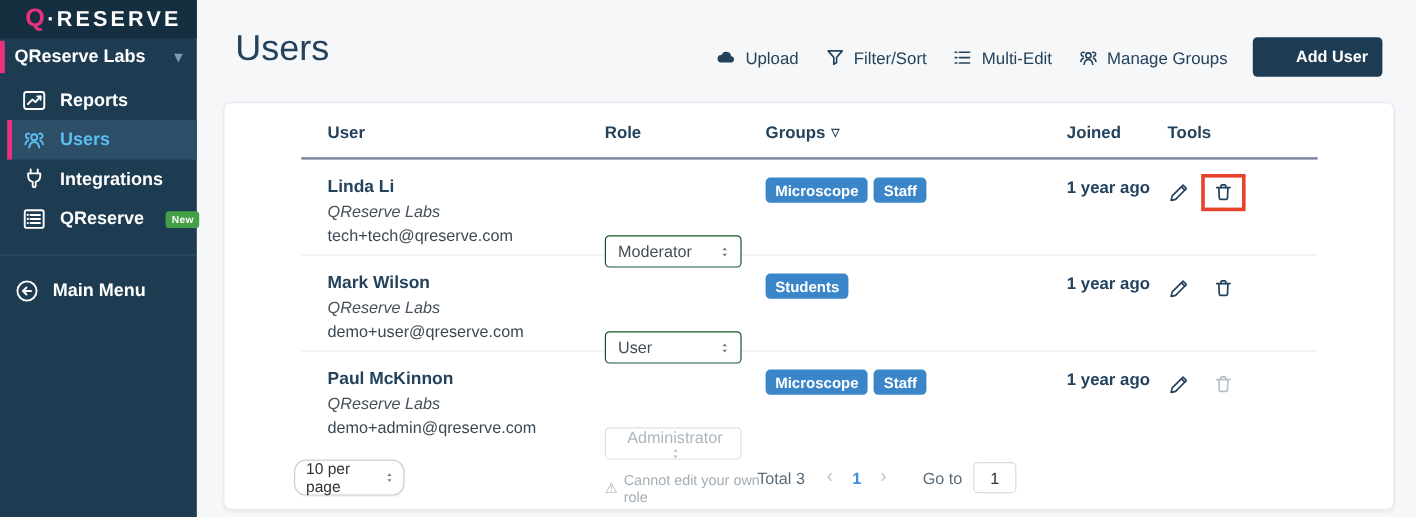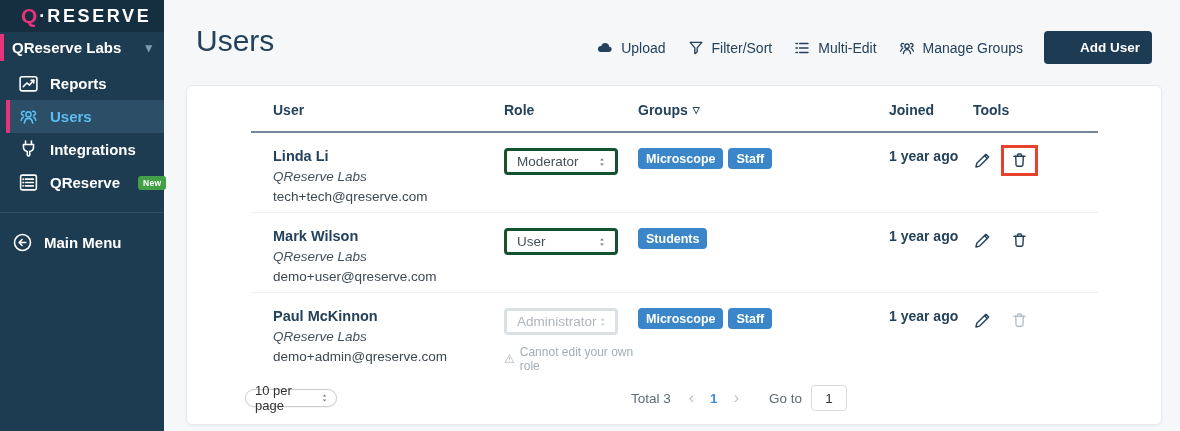--- a/index.html
+++ b/index.html
@@ -40,39 +40,39 @@
   .thead, .trow { display:grid; grid-template-columns:231px 134px 251px 84px auto; padding-left:86px; }
   .thead { padding-top:16px; font-size:14px; font-weight:700; color:#24425c; }
   .th { display:flex; align-items:center; gap:5px; }
   .sort-tri { font-size:9px; color:#24425c; }
   .head-rule { height:2px; background:#76869b; margin:13px 0 0 64px; width:847px; }
   .trow { padding-top:15px; height:79px; }
   .row-sep { height:1px; background:#eaeef1; margin-left:64px; width:847px; }
   .user-name { font-size:14.5px; font-weight:700; color:#24425c; }
   .user-org { font-size:13.5px; font-style:italic; color:#44525e; margin-top:5px; }
   .user-email { font-size:13.5px; color:#3c4852; margin-top:5px; }
-  .sel { width:114px; height:27px; border:3px solid #14532d; border-radius:4px; background:#fff; display:flex; align-items:center; justify-content:space-between; padding:0 7px 0 10px; font-size:13.5px; color:#454f58; cursor:pointer; }
-  .sel.disabled { color:#aeb6bd; border-color:#dbe0e4; cursor:default; }
+  .sel { width:114px; height:27px; border:1px solid #14532d; border-radius:4px; background:#fff; display:flex; align-items:center; justify-content:space-between; padding:0 7px 0 10px; font-size:13.5px; color:#454f58; cursor:pointer;margin-top:48px; }
+  .sel.disabled { color:#aeb6bd; border-color:#dbe0e4; cursor:default;flex-direction:column; }
   .arrows { width:12px; height:14px; display:inline-flex; color:#6d7780; }
   .sel.disabled .arrows { color:#bcc4ca; }
   .arrows svg { width:100%; height:100%; }
   .role-note { margin-top:10px; font-size:12px; color:#a3adb5; display:flex; align-items:center; gap:5px; }
   .warn-glyph { font-size:12px; color:#a3adb5; }
   .badges { display:flex; gap:5px; align-items:flex-start; }
   .badge { background:#3a86c8; color:#fff; font-size:12.5px; font-weight:600; padding:3.5px 8px; border-radius:4px; white-space:nowrap; }
   .joined { font-size:14px; font-weight:600; color:#24425c; }
   .tools { display:flex; align-items:flex-start; gap:9px; }
   .tool { background:none; border:none; padding:0; width:19px; height:19px; color:#24425c; cursor:pointer; display:inline-flex; }
   .tool.edit { margin-top:3px; }
   .tool.disabled { color:#b9c1c8; }
   .trash-wrap { display:inline-flex; margin-top:-3px; padding:3px 6px; border:3px solid transparent; }
   .trash-wrap.hl { border-color:#e8412c; }
   
   .card-footer { position:relative; height:52px; display:flex; align-items:center; }
-  .per-page { margin-left:58px; width:92px; height:18px; border:1px solid #c9ced3; border-radius:10px; background:#fff; display:flex; align-items:center; justify-content:space-between; padding:0 6px 0 9px; font-size:13px; color:#333; box-shadow:0 1px 1px rgba(0,0,0,.05); cursor:pointer; }
+  .per-page { margin-left:58px; width:92px; height:30px; border:1px solid #c9ced3; border-radius:10px; background:#fff; display:flex; align-items:center; justify-content:space-between; padding:0 6px 0 9px; font-size:13px; color:#333; box-shadow:0 1px 1px rgba(0,0,0,.05); cursor:pointer; }
   .pager { position:absolute; left:444px; display:flex; align-items:center; font-size:13.5px; color:#5b6b77; }
   .pg-total { margin-right:5px; }
   .pg-arrow { color:#bac2c9; padding:0 13px; font-size:16px; background:none; border:none; cursor:pointer; font-family:inherit; }
   .pg-page { color:#3a8ee6; font-weight:700; padding:0 3px; cursor:pointer; }
   .goto-label { margin-left:17px; margin-right:9px; }
   .goto-input { width:36px; height:26px; border:1px solid #d7dce1; border-radius:4px; text-align:center; font-size:13.5px; color:#333; font-family:inherit; }
 </style>
 </head>
 <body>
 

